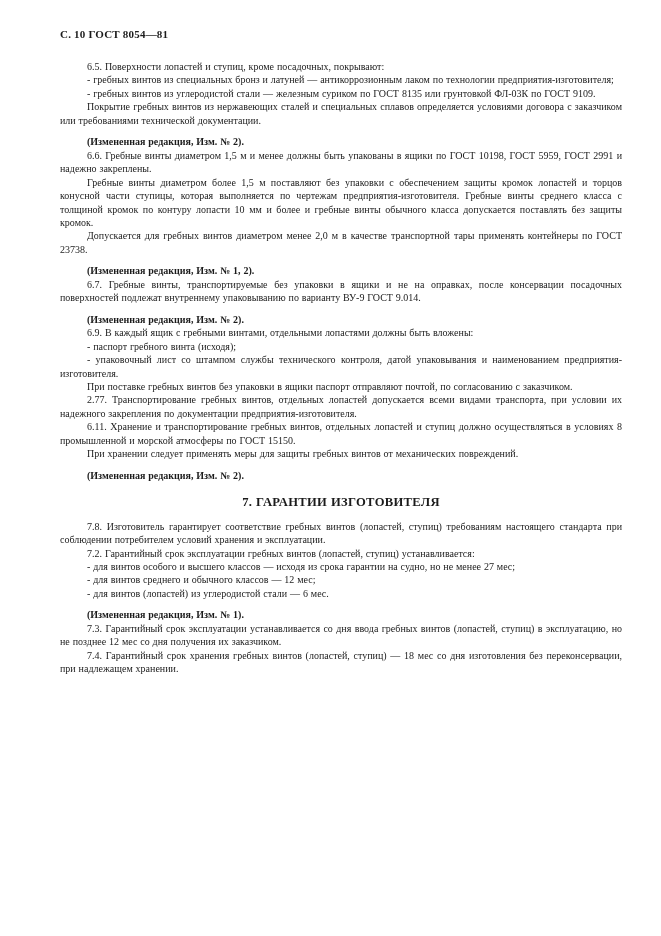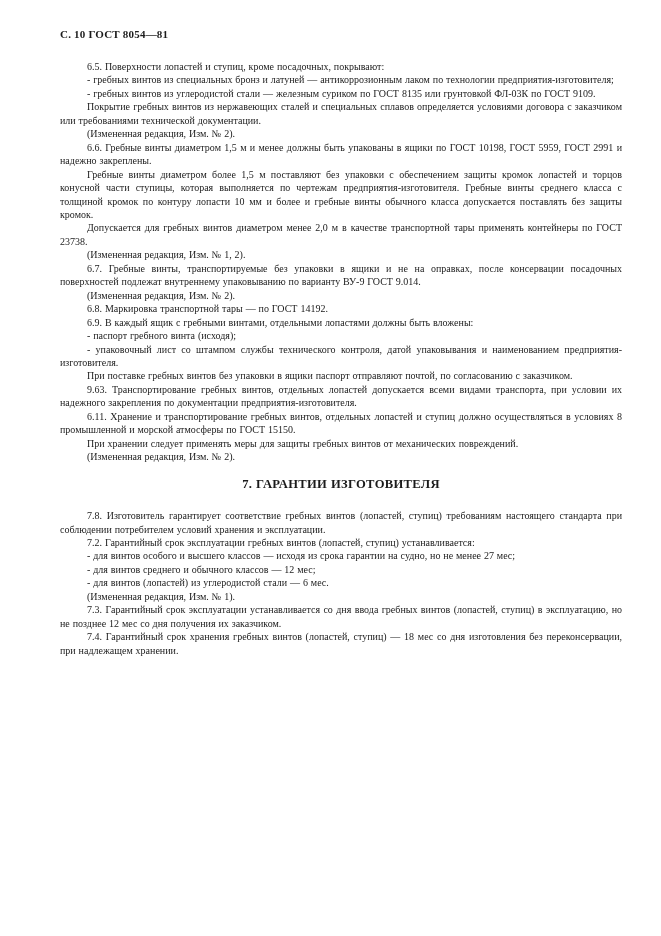--- a/index.html
+++ b/index.html
@@ -34,55 +34,55 @@
   }
   .para {
     margin: 0;
     font-size: 10px;
     line-height: 13.45px;
     text-align: justify;
     text-indent: 27px;
     word-spacing: 0.4px;
   }
   .para.bold {
-    font-weight: normal;
+    font-weight: bold;
+    margin-top: 8px;
   }
   .para.heading {
     text-align: center;
     text-indent: 0;
     font-weight: bold;
     font-size: 12.6px;
     margin-top: 14px;
-    margin-bottom: 18px;
+    margin-bottom: 10px;
     letter-spacing: 0.3px;
   }
 </style>
 </head>
 <body>
 
 <div class="page">
   <div class="running-header">С. 10 ГОСТ 8054—81</div>
   <div class="content">
       <p class="para normal">6.5. Поверхности лопастей и ступиц, кроме посадочных, покрывают:</p>
       <p class="para normal">- гребных винтов из специальных бронз и латуней — антикоррозионным лаком по технологии предприятия-изготовителя;</p>
       <p class="para normal">- гребных винтов из углеродистой стали — железным суриком по ГОСТ 8135 или грунтовкой ФЛ-03К по ГОСТ 9109.</p>
       <p class="para normal">Покрытие гребных винтов из нержавеющих сталей и специальных сплавов определяется условиями договора с заказчиком или требованиями технической документации.</p>
       <p class="para bold">(Измененная редакция, Изм. № 2).</p>
       <p class="para normal">6.6. Гребные винты диаметром 1,5 м и менее должны быть упакованы в ящики по ГОСТ 10198, ГОСТ 5959, ГОСТ 2991 и надежно закреплены.</p>
       <p class="para normal">Гребные винты диаметром более 1,5 м поставляют без упаковки с обеспечением защиты кромок лопастей и торцов конусной части ступицы, которая выполняется по чертежам предприятия-изготовителя. Гребные винты среднего класса с толщиной кромок по контуру лопасти 10 мм и более и гребные винты обычного класса допускается поставлять без защиты кромок.</p>
       <p class="para normal">Допускается для гребных винтов диаметром менее 2,0 м в качестве транспортной тары применять контейнеры по ГОСТ 23738.</p>
       <p class="para bold">(Измененная редакция, Изм. № 1, 2).</p>
       <p class="para normal">6.7. Гребные винты, транспортируемые без упаковки в ящики и не на оправках, после консервации посадочных поверхностей подлежат внутреннему упаковыванию по варианту ВУ-9 ГОСТ 9.014.</p>
       <p class="para bold">(Измененная редакция, Изм. № 2).</p>
-      <p class="para normal">6.8. Маркировка транспортной тары — по ГОСТ 14192.</p>
       <p class="para normal">6.9. В каждый ящик с гребными винтами, отдельными лопастями должны быть вложены:</p>
       <p class="para normal">- паспорт гребного винта (исходя);</p>
       <p class="para normal">- упаковочный лист со штампом службы технического контроля, датой упаковывания и наименованием предприятия-изготовителя.</p>
       <p class="para normal">При поставке гребных винтов без упаковки в ящики паспорт отправляют почтой, по согласованию с заказчиком.</p>
-      <p class="para normal">9.63. Транспортирование гребных винтов, отдельных лопастей допускается всеми видами транспорта, при условии их надежного закрепления по документации предприятия-изготовителя.</p>
+      <p class="para normal">2.77. Транспортирование гребных винтов, отдельных лопастей допускается всеми видами транспорта, при условии их надежного закрепления по документации предприятия-изготовителя.</p>
       <p class="para normal">6.11. Хранение и транспортирование гребных винтов, отдельных лопастей и ступиц должно осуществляться в условиях 8 промышленной и морской атмосферы по ГОСТ 15150.</p>
       <p class="para normal">При хранении следует применять меры для защиты гребных винтов от механических повреждений.</p>
       <p class="para bold">(Измененная редакция, Изм. № 2).</p>
       <p class="para heading">7. ГАРАНТИИ ИЗГОТОВИТЕЛЯ</p>
       <p class="para normal">7.8. Изготовитель гарантирует соответствие гребных винтов (лопастей, ступиц) требованиям настоящего стандарта при соблюдении потребителем условий хранения и эксплуатации.</p>
       <p class="para normal">7.2. Гарантийный срок эксплуатации гребных винтов (лопастей, ступиц) устанавливается:</p>
       <p class="para normal">- для винтов особого и высшего классов — исходя из срока гарантии на судно, но не менее 27 мес;</p>
       <p class="para normal">- для винтов среднего и обычного классов — 12 мес;</p>
       <p class="para normal">- для винтов (лопастей) из углеродистой стали — 6 мес.</p>
       <p class="para bold">(Измененная редакция, Изм. № 1).</p>

